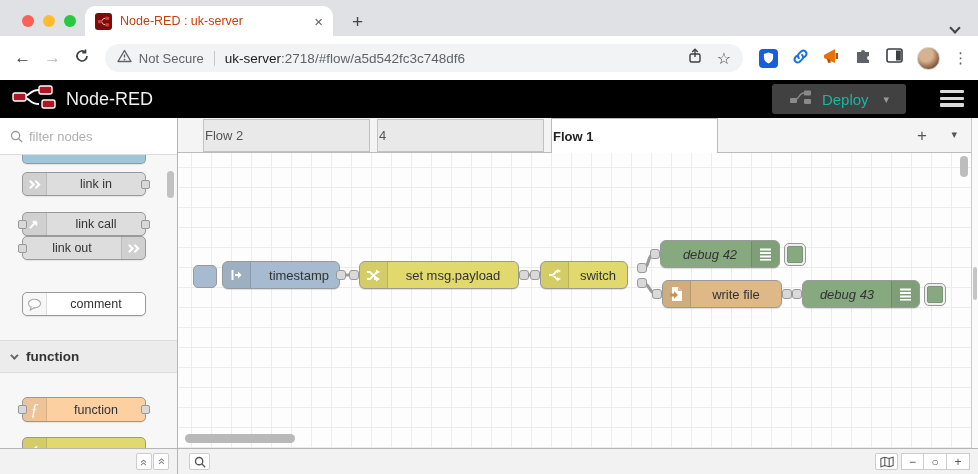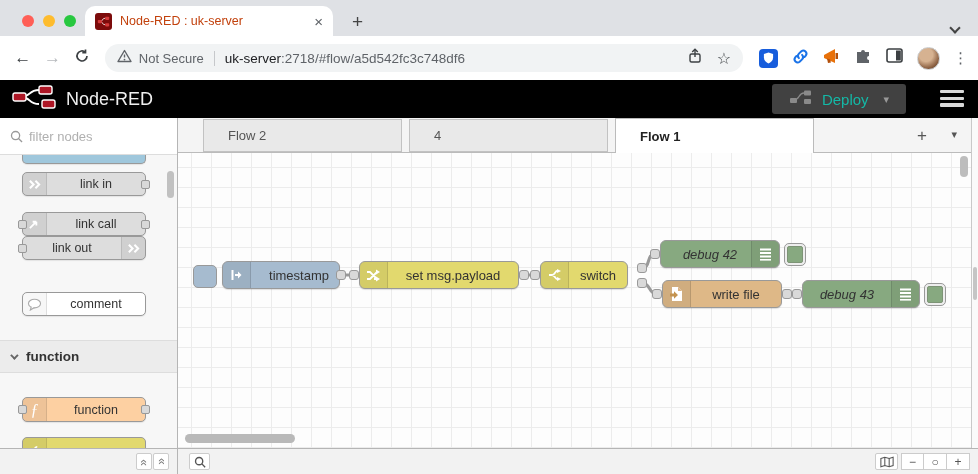--- a/index.html
+++ b/index.html
@@ -67,22 +67,22 @@
   .pport { position:absolute; width:9px; height:9px; top:7px; background:#d9d9d9; border:1px solid #999; border-radius:2px; }
   .pport.in { left:-5px; } .pport.out { right:-5px; }
   .pcat { position:absolute; left:0; right:0; height:33px; background:#ececec; border-top:1px solid #ddd; border-bottom:1px solid #ddd;
     display:flex; align-items:center; gap:10px; padding-left:10px; font-size:13.5px; font-weight:bold; color:#333; }
   .pcat .chevshape { width:6px; height:6px; border-color:#666; transform:rotate(45deg) translateY(-2px); }
   .pscroll { position:absolute; right:3px; top:16px; width:7px; height:27px; background:#c1c1c1; border-radius:4px; }
 
   .workspace { flex:1; min-width:0; display:flex; flex-direction:column; border-right:1px solid #c9c9c9; }
   .tabbar { height:35px; background:#f4f4f4; border-bottom:1px solid #bbb; display:flex; align-items:stretch;
     padding-left:25px; gap:7px; position:relative; }
-  .wtab { width:199px; background:#e9e9e9; border:1px solid #c2c2c2; font-size:13px; color:#555;
-    display:flex; align-items:center; padding-left:24px; margin-top:1px; }
+  .wtab { width:167px; background:#e9e9e9; border:1px solid #c2c2c2; font-size:13px; color:#555;
+    display:flex; align-items:center; padding-left:1px; margin-top:1px; }
   .wtab.active { background:#fff; border-color:#bbb; border-bottom:none; margin-bottom:-1px; margin-top:0;
     font-weight:bold; color:#222; z-index:2; }
   .tab-add { position:absolute; right:44px; top:8px; font-size:17px; color:#555; }
   .tab-menu { position:absolute; right:14px; top:10px; font-size:11px; color:#555; }
 
   .canvas { position:relative; flex:1; overflow:hidden; background:
       linear-gradient(#ececec 1px, transparent 1px) -7px -6px / 20px 20px,
       linear-gradient(90deg, #ececec 1px, transparent 1px) -7px -6px / 20px 20px, #fdfdfd; }
   .wires { position:absolute; left:0; top:0; }
   .fnode { position:absolute; height:28px; border:1px solid #999; border-radius:6px; display:flex; align-items:stretch;

